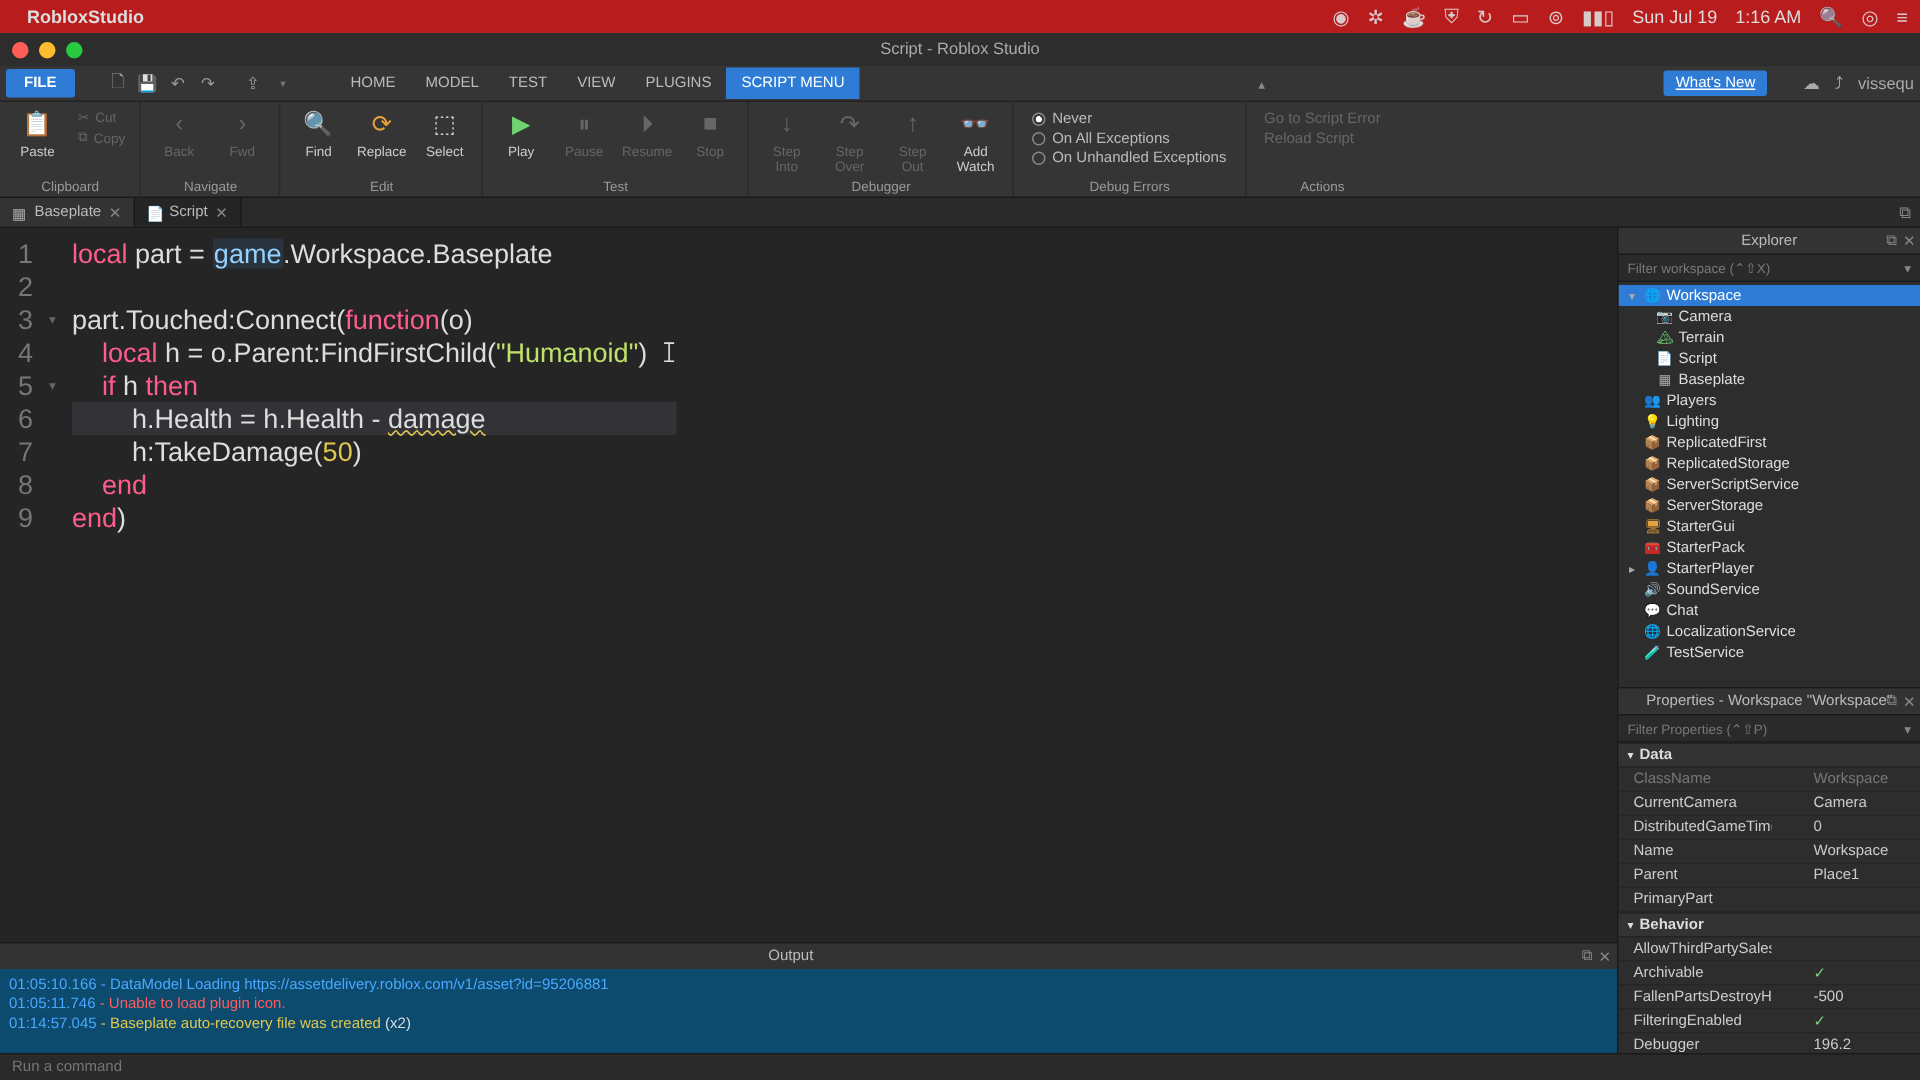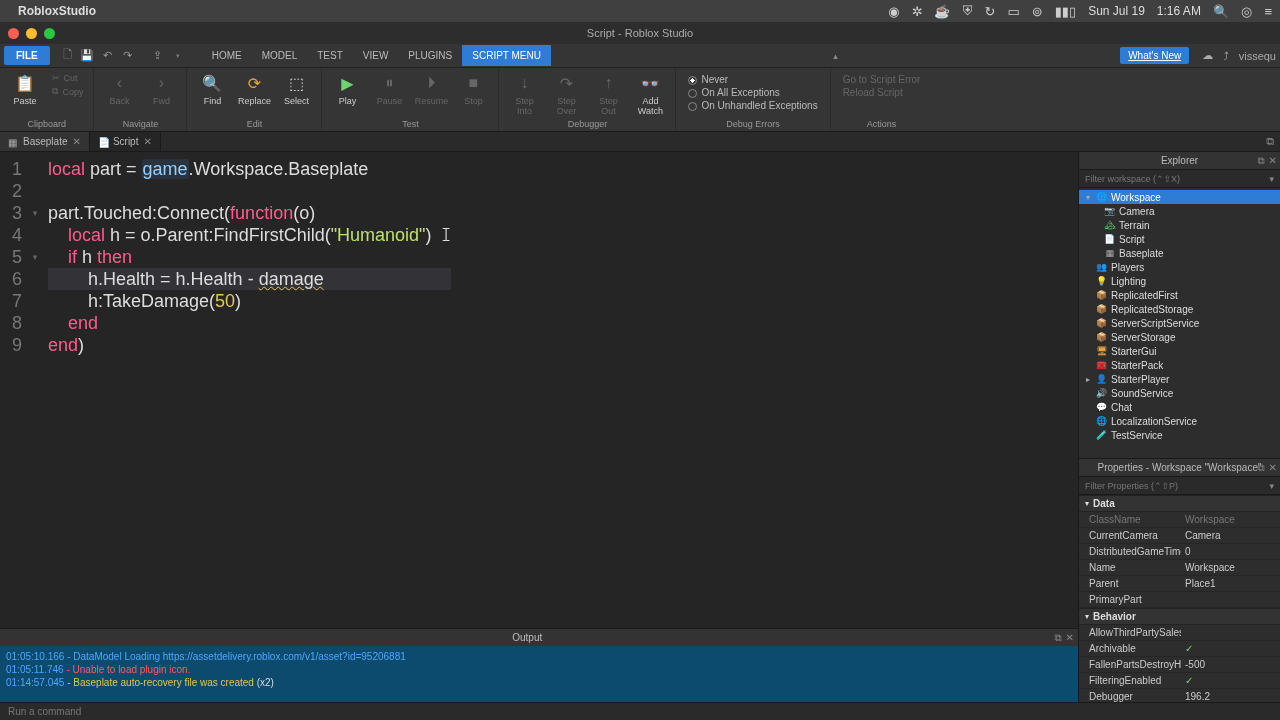--- a/index.html
+++ b/index.html
@@ -1,36 +1,36 @@
 <!DOCTYPE html>
 <html><head>
 <meta charset="utf-8">
 <style>
 * { margin: 0; padding: 0; box-sizing: border-box; font-family: -apple-system, "Segoe UI", Arial, sans-serif; }
 body { background: #1e1e1e; color: #ccc; width: 1280px; height: 720px; overflow: hidden; font-size: 11px; }
 
 
-.mac-menubar { height: 22px; background: #404040; display: flex; align-items: center; padding: 0 8px; justify-content: space-between; color: #ddd; font-size: 12px; }
+.mac-menubar { height: 22px; background: #b91c1c; display: flex; align-items: center; padding: 0 8px; justify-content: space-between; color: #ddd; font-size: 12px; }
 .mac-menubar .left { display: flex; align-items: center; gap: 10px; }
 .mac-menubar .right { display: flex; align-items: center; gap: 12px; }
 .mac-apple { font-size: 14px; }
 .mac-app { font-weight: 600; }
 .menubar-icon { font-size: 13px; opacity: 0.9; }
 
 
 .titlebar { height: 22px; background: #2d2d2d; display: flex; align-items: center; padding: 0 8px; position: relative; }
 .traffic { display: flex; gap: 7px; }
 .traffic span { width: 11px; height: 11px; border-radius: 50%; }
 .tl-close { background: #ff5f57; }
 .tl-min { background: #febc2e; }
 .tl-max { background: #28c840; }
 .titlebar-title { position: absolute; left: 50%; transform: translateX(-50%); color: #aaa; font-size: 11px; }
 
 
-.ribbon-tabs { height: 24px; background: #353535; display: flex; align-items: center; padding: 0 4px; gap: 5px; border-bottom: 1px solid #222; }
+.ribbon-tabs { height: 24px; background: #353535; display: flex; align-items: center; padding: 0 4px; gap: 16px; border-bottom: 1px solid #222; }
 .file-btn { background: #2e7cd6; color: #fff; padding: 4px 12px; font-size: 10px; font-weight: 600; border-radius: 2px; margin-right: 6px; }
 .rib-quick { display: flex; gap: 6px; align-items: center; margin-right: 12px; }
 .rib-quick span { width: 14px; height: 14px; display: flex; align-items: center; justify-content: center; color: #999; font-size: 11px; }
 .rib-tab { padding: 5px 10px; font-size: 10px; color: #bbb; }
 .rib-tab.active { background: #2e7cd6; color: #fff; }
 .whats-new { margin-left: auto; background: #2e7cd6; color: #fff; padding: 3px 8px; font-size: 10px; border-radius: 2px; text-decoration: underline; }
 .rib-right { display: flex; align-items: center; gap: 10px; margin-left: 8px; color: #aaa; }
 
 
 .ribbon { height: 64px; background: #353535; display: flex; border-bottom: 1px solid #1a1a1a; }
@@ -101,21 +101,21 @@
 .explorer-tree { background: #2d2d2d; font-size: 10px; padding: 2px 0; flex: 1; overflow: hidden; }
 .tree-row { display: flex; align-items: center; height: 14px; padding: 0 4px; gap: 3px; color: #ddd; white-space: nowrap; }
 .tree-row.selected { background: #2e7cd6; color: #fff; }
 .tree-arrow { width: 10px; text-align: center; color: #aaa; font-size: 8px; }
 .tree-icon { width: 12px; height: 12px; display: flex; align-items: center; justify-content: center; font-size: 9px; }
 .pad1 { padding-left: 12px; }
 
 
 .props { background: #2d2d2d; font-size: 10px; flex: 0 0 auto; height: 244px; display: flex; flex-direction: column; border-top: 1px solid #1a1a1a; }
 .prop-section { background: #333; padding: 2px 6px; font-size: 10px; color: #ddd; display: flex; align-items: center; gap: 4px; border-top: 1px solid #222; border-bottom: 1px solid #222; }
-.prop-row { display: flex; height: 16px; align-items: center; border-bottom: 1px solid #262626; }
+.prop-row { display: flex; height: 16px; align-items: center; border-bottom: 1px solid #262626; gap: 24px; }
 .prop-name { width: 102px; padding-left: 10px; color: #ccc; overflow: hidden; }
 .prop-name.dim { color: #777; }
 .prop-val { flex: 1; padding-left: 4px; color: #ccc; }
 .prop-val.dim { color: #777; }
 .checkmark { color: #7fd47f; }
 
 
 .cmdbar { height: 18px; background: #2a2a2a; border-top: 1px solid #1a1a1a; padding: 0 8px; display: flex; align-items: center; }
 .cmdbar input { background: transparent; border: none; color: #888; font-size: 10px; width: 100%; outline: none; }
 

